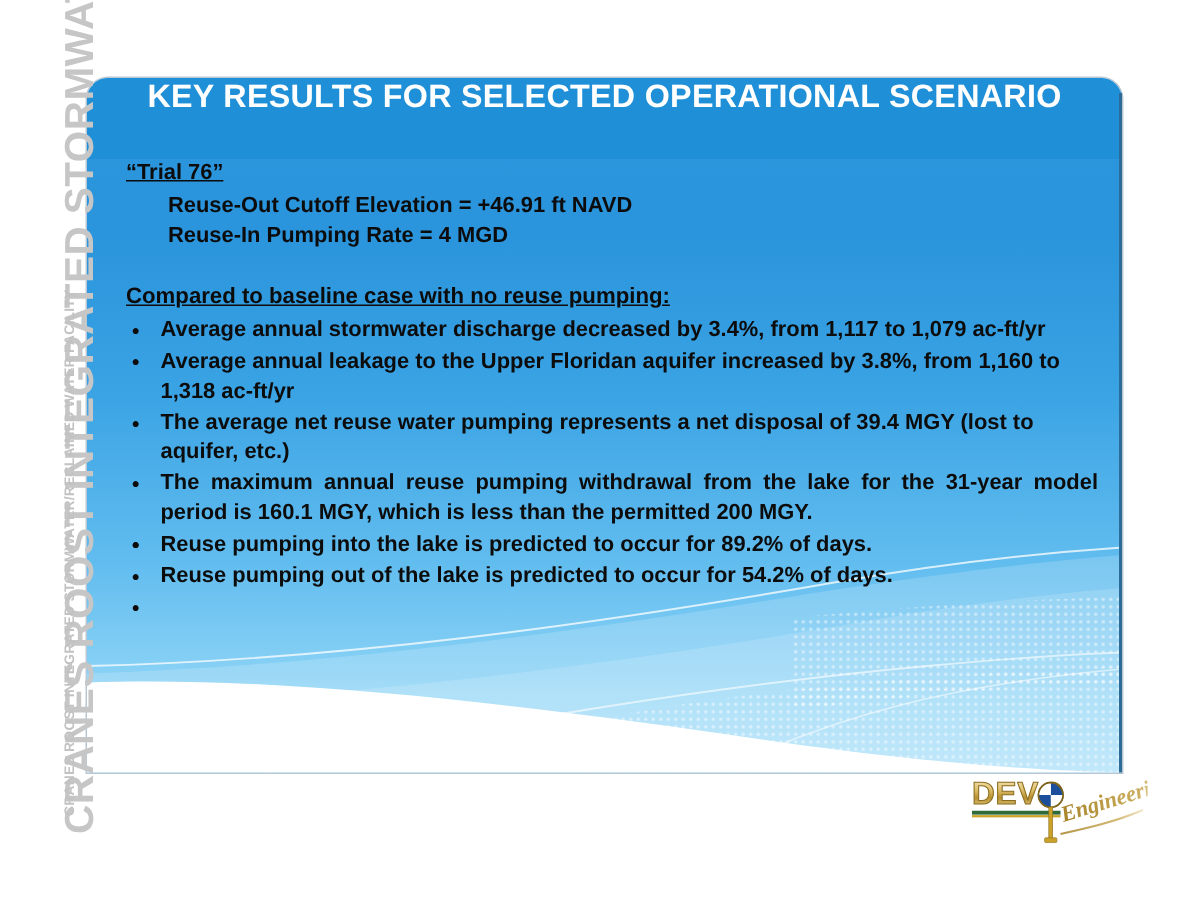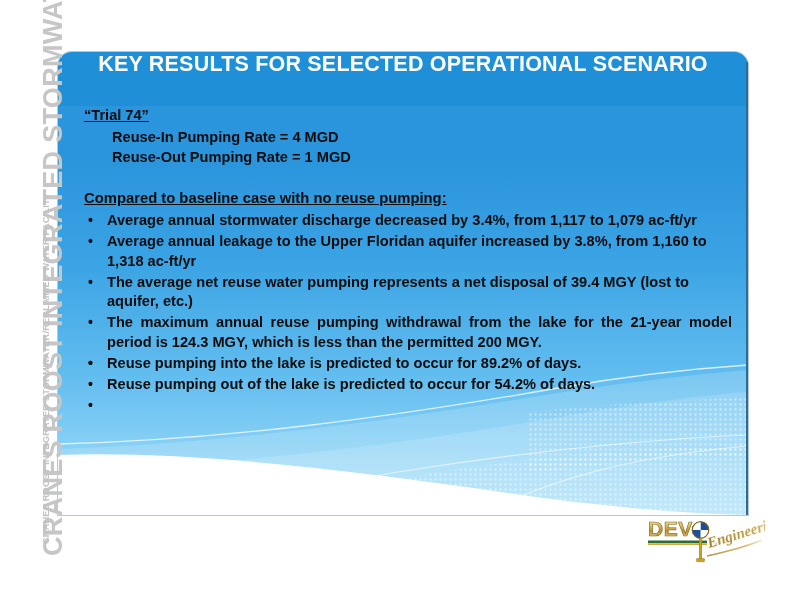--- a/index.html
+++ b/index.html
@@ -236,45 +236,45 @@
 
       <path d="M 0 403 C 130 398 300 419 450 441 C 560 457 640 462 690 463 L 690 463 L 0 463 Z" fill="#ffffff"></path>
     </svg>
 
     <div class="title-bar">
       <div class="title-text">KEY RESULTS FOR SELECTED OPERATIONAL SCENARIO</div>
     </div>
 
     <div class="body-area">
 
-      <div class="lead-line">“Trial 74”</div>
-
+      <div class="lead-line">“Trial 76”</div>
+
+      <div class="indent-line">Reuse-Out Cutoff Elevation = +46.91 ft NAVD</div>
       <div class="indent-line">Reuse-In Pumping Rate = 4 MGD</div>
-      <div class="indent-line">Reuse-Out Pumping Rate = 1 MGD</div>
 
       <div class="spacer-block"></div>
 
       <div class="section-head">Compared to baseline case with no reuse pumping:</div>
 
       <ul class="bullets">
         <li>
           <span class="dot">•</span>
           <span>Average annual stormwater discharge decreased by 3.4%, from 1,117 to 1,079 ac-ft/yr</span>
         </li>
         <li>
           <span class="dot">•</span>
           <span>Average annual leakage to the Upper Floridan aquifer increased by 3.8%, from 1,160 to 1,318 ac-ft/yr</span>
         </li>
         <li>
           <span class="dot">•</span>
           <span>The average net reuse water pumping represents a net disposal of 39.4 MGY (lost to aquifer, etc.)</span>
         </li>
         <li class="justify-txt">
           <span class="dot">•</span>
-          <span>The maximum annual reuse pumping withdrawal from the lake for the 21-year model period is 124.3 MGY, which is less than the permitted 200 MGY.</span>
+          <span>The maximum annual reuse pumping withdrawal from the lake for the 31-year model period is 160.1 MGY, which is less than the permitted 200 MGY.</span>
         </li>
         <li class="justify-txt">
           <span class="dot">•</span>
         </li>
         <li>
           <span class="dot">•</span>
           <span>Reuse pumping into the lake is predicted to occur for 89.2% of days.</span>
         </li>
         <li>
           <span class="dot">•</span>

